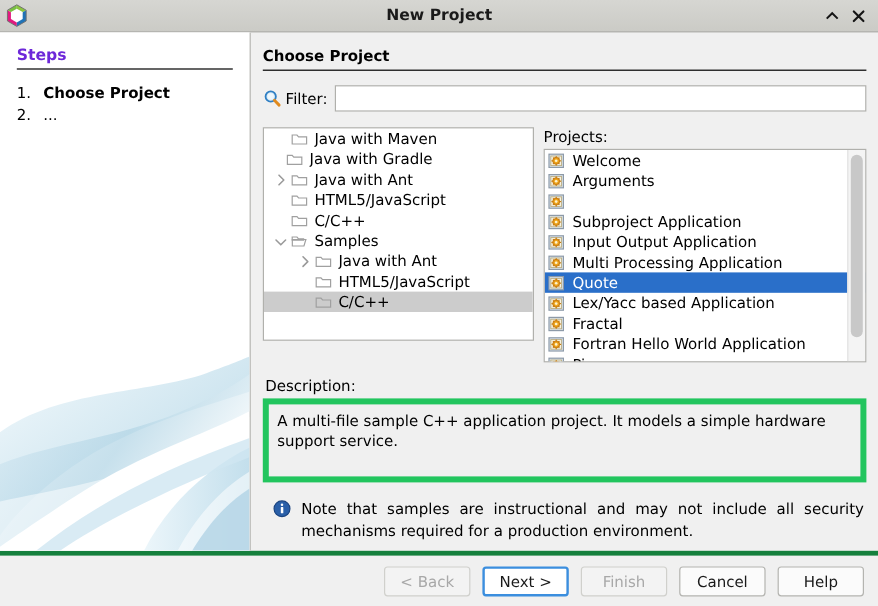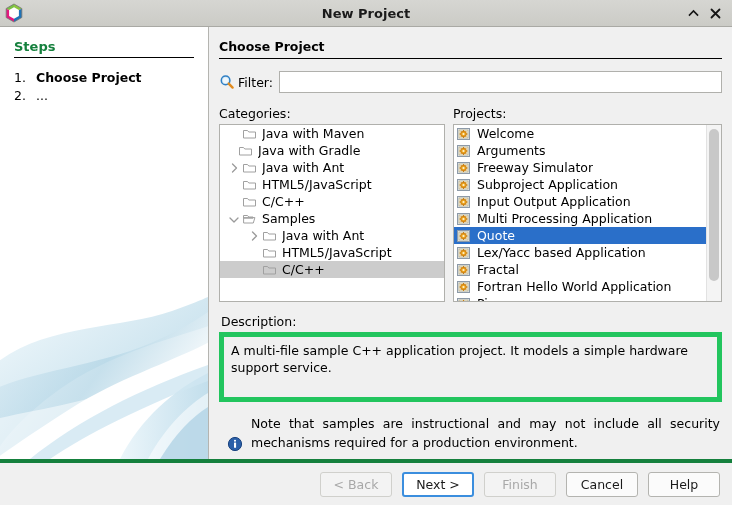--- a/index.html
+++ b/index.html
@@ -80,21 +80,21 @@
     overflow: hidden;
   }
   .steps-inner {
     padding: 12px 14px 0 14px;
     position: relative;
     z-index: 2;
   }
   .steps-title {
     font-size: 13px;
     font-weight: bold;
-    color: #15803d;
+    color: #6d28d9;
     padding-bottom: 3px;
     border-bottom: 1px solid #000;
     margin-bottom: 11px;
   }
   .step-row {
     display: flex;
     font-size: 12.5px;
     line-height: 17px;
     margin-bottom: 1px;
   }
@@ -222,21 +222,20 @@
     background: #f0f0f0;
     padding: 5px 7px;
     font-size: 12.5px;
     line-height: 17px;
   }
 
   
   .note-row {
     display: flex;
     margin: 12px 2px 0 8px;
-    align-items: flex-end;
   }
   .note-icon { width: 16px; height: 16px; flex: none; display: block; margin: 2px 8px 0 0; }
   .note-text {
     font-size: 12.5px;
     line-height: 19px;
     text-align: justify;
   }
 
   
   .button-bar {
@@ -354,21 +353,20 @@
           <circle cx="6.6" cy="6.4" r="2.6" fill="#ffffff" opacity="0.6"></circle>
           <path d="M9.7 9.6 L13.6 13.6" stroke="#e08a1e" stroke-width="2.4" stroke-linecap="round"></path>
         </svg>
         <span class="filter-label">Filter:</span>
         <input class="filter-input" type="text" value="" placeholder="" style="">
       </div>
 
       <div class="lists-row">
 
         <div class="list-col cats">
-          <div class="col-label">Categories:</div>
           <div class="list-box">
             <div id="cats-list">
                 <div class="tree-row" style="padding-left:6px">
                   <span class="twisty"></span>
                   <svg class="folder-ico" viewBox="0 0 16 16">
                     <path d="M1.5 4.5 h4 l1.3 1.5 h6.7 v6 h-12 z" fill="none" stroke="#a0a0a0" stroke-width="1"></path>
                   </svg>
                   <span class="tree-label">Java with Maven</span>
                 </div>
                 <div class="tree-row" style="padding-left:2px">
@@ -469,21 +467,20 @@
                   <span class="proj-label">Arguments</span>
                 </div>
                 <div class="proj-row">
                   <svg class="proj-ico" viewBox="0 0 16 16">
                     <rect x="1.5" y="2.5" width="12" height="11" fill="#dfe8f2" stroke="#8d9aa8" stroke-width="1"></rect>
                     <rect x="3" y="4" width="9" height="8" fill="#f6f2e2" stroke="#b9ad83" stroke-width="0.8"></rect>
                     <circle cx="7.5" cy="8" r="2.9" fill="#f0a81e" stroke="#c97c12" stroke-width="0.8"></circle>
                     <circle cx="7.5" cy="8" r="1.1" fill="#fdf2d0"></circle>
                     <path d="M7.5 4.4 v1 M7.5 10.6 v1 M3.9 8 h1 M10.1 8 h1 M5.1 5.6 l0.7 0.7 M9.2 9.7 l0.7 0.7 M9.9 5.6 l-0.7 0.7 M5.8 9.7 l-0.7 0.7" stroke="#c97c12" stroke-width="1" stroke-linecap="round"></path>
                   </svg>
-                  <span class="proj-label">Freeway Simulator</span>
                 </div>
                 <div class="proj-row">
                   <svg class="proj-ico" viewBox="0 0 16 16">
                     <rect x="1.5" y="2.5" width="12" height="11" fill="#dfe8f2" stroke="#8d9aa8" stroke-width="1"></rect>
                     <rect x="3" y="4" width="9" height="8" fill="#f6f2e2" stroke="#b9ad83" stroke-width="0.8"></rect>
                     <circle cx="7.5" cy="8" r="2.9" fill="#f0a81e" stroke="#c97c12" stroke-width="0.8"></circle>
                     <circle cx="7.5" cy="8" r="1.1" fill="#fdf2d0"></circle>
                     <path d="M7.5 4.4 v1 M7.5 10.6 v1 M3.9 8 h1 M10.1 8 h1 M5.1 5.6 l0.7 0.7 M9.2 9.7 l0.7 0.7 M9.9 5.6 l-0.7 0.7 M5.8 9.7 l-0.7 0.7" stroke="#c97c12" stroke-width="1" stroke-linecap="round"></path>
                   </svg>
                   <span class="proj-label">Subproject Application</span>

